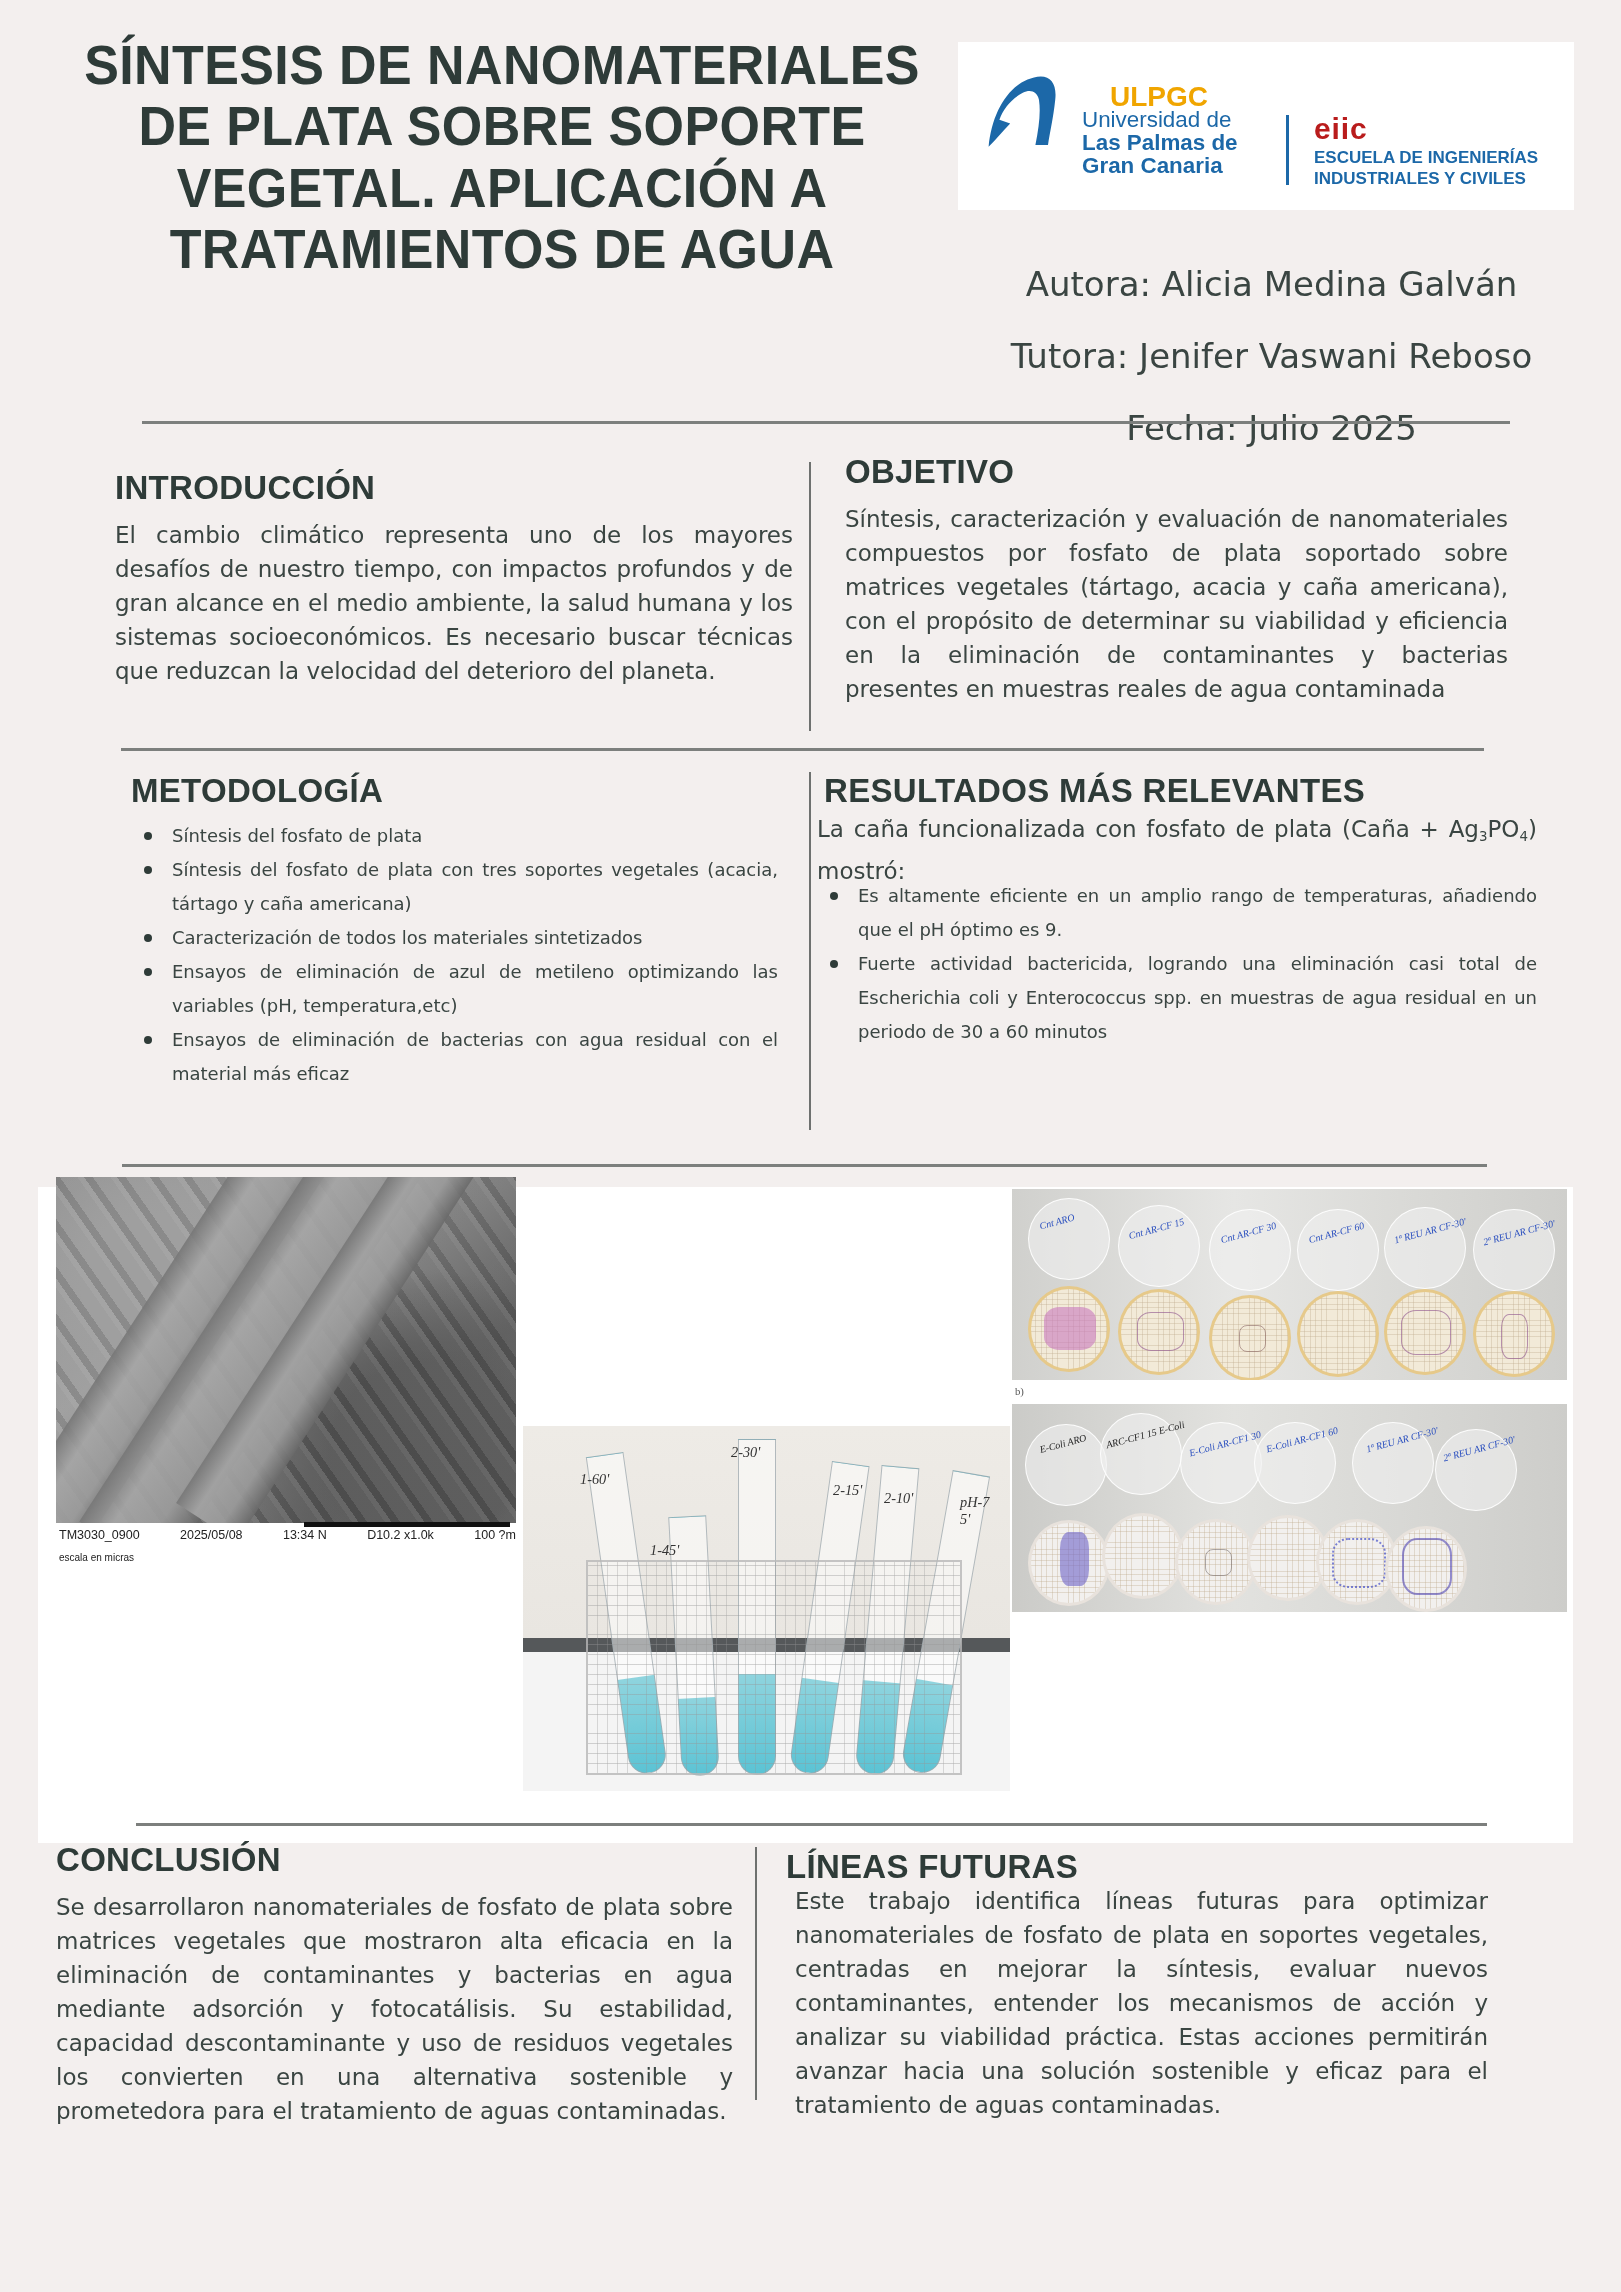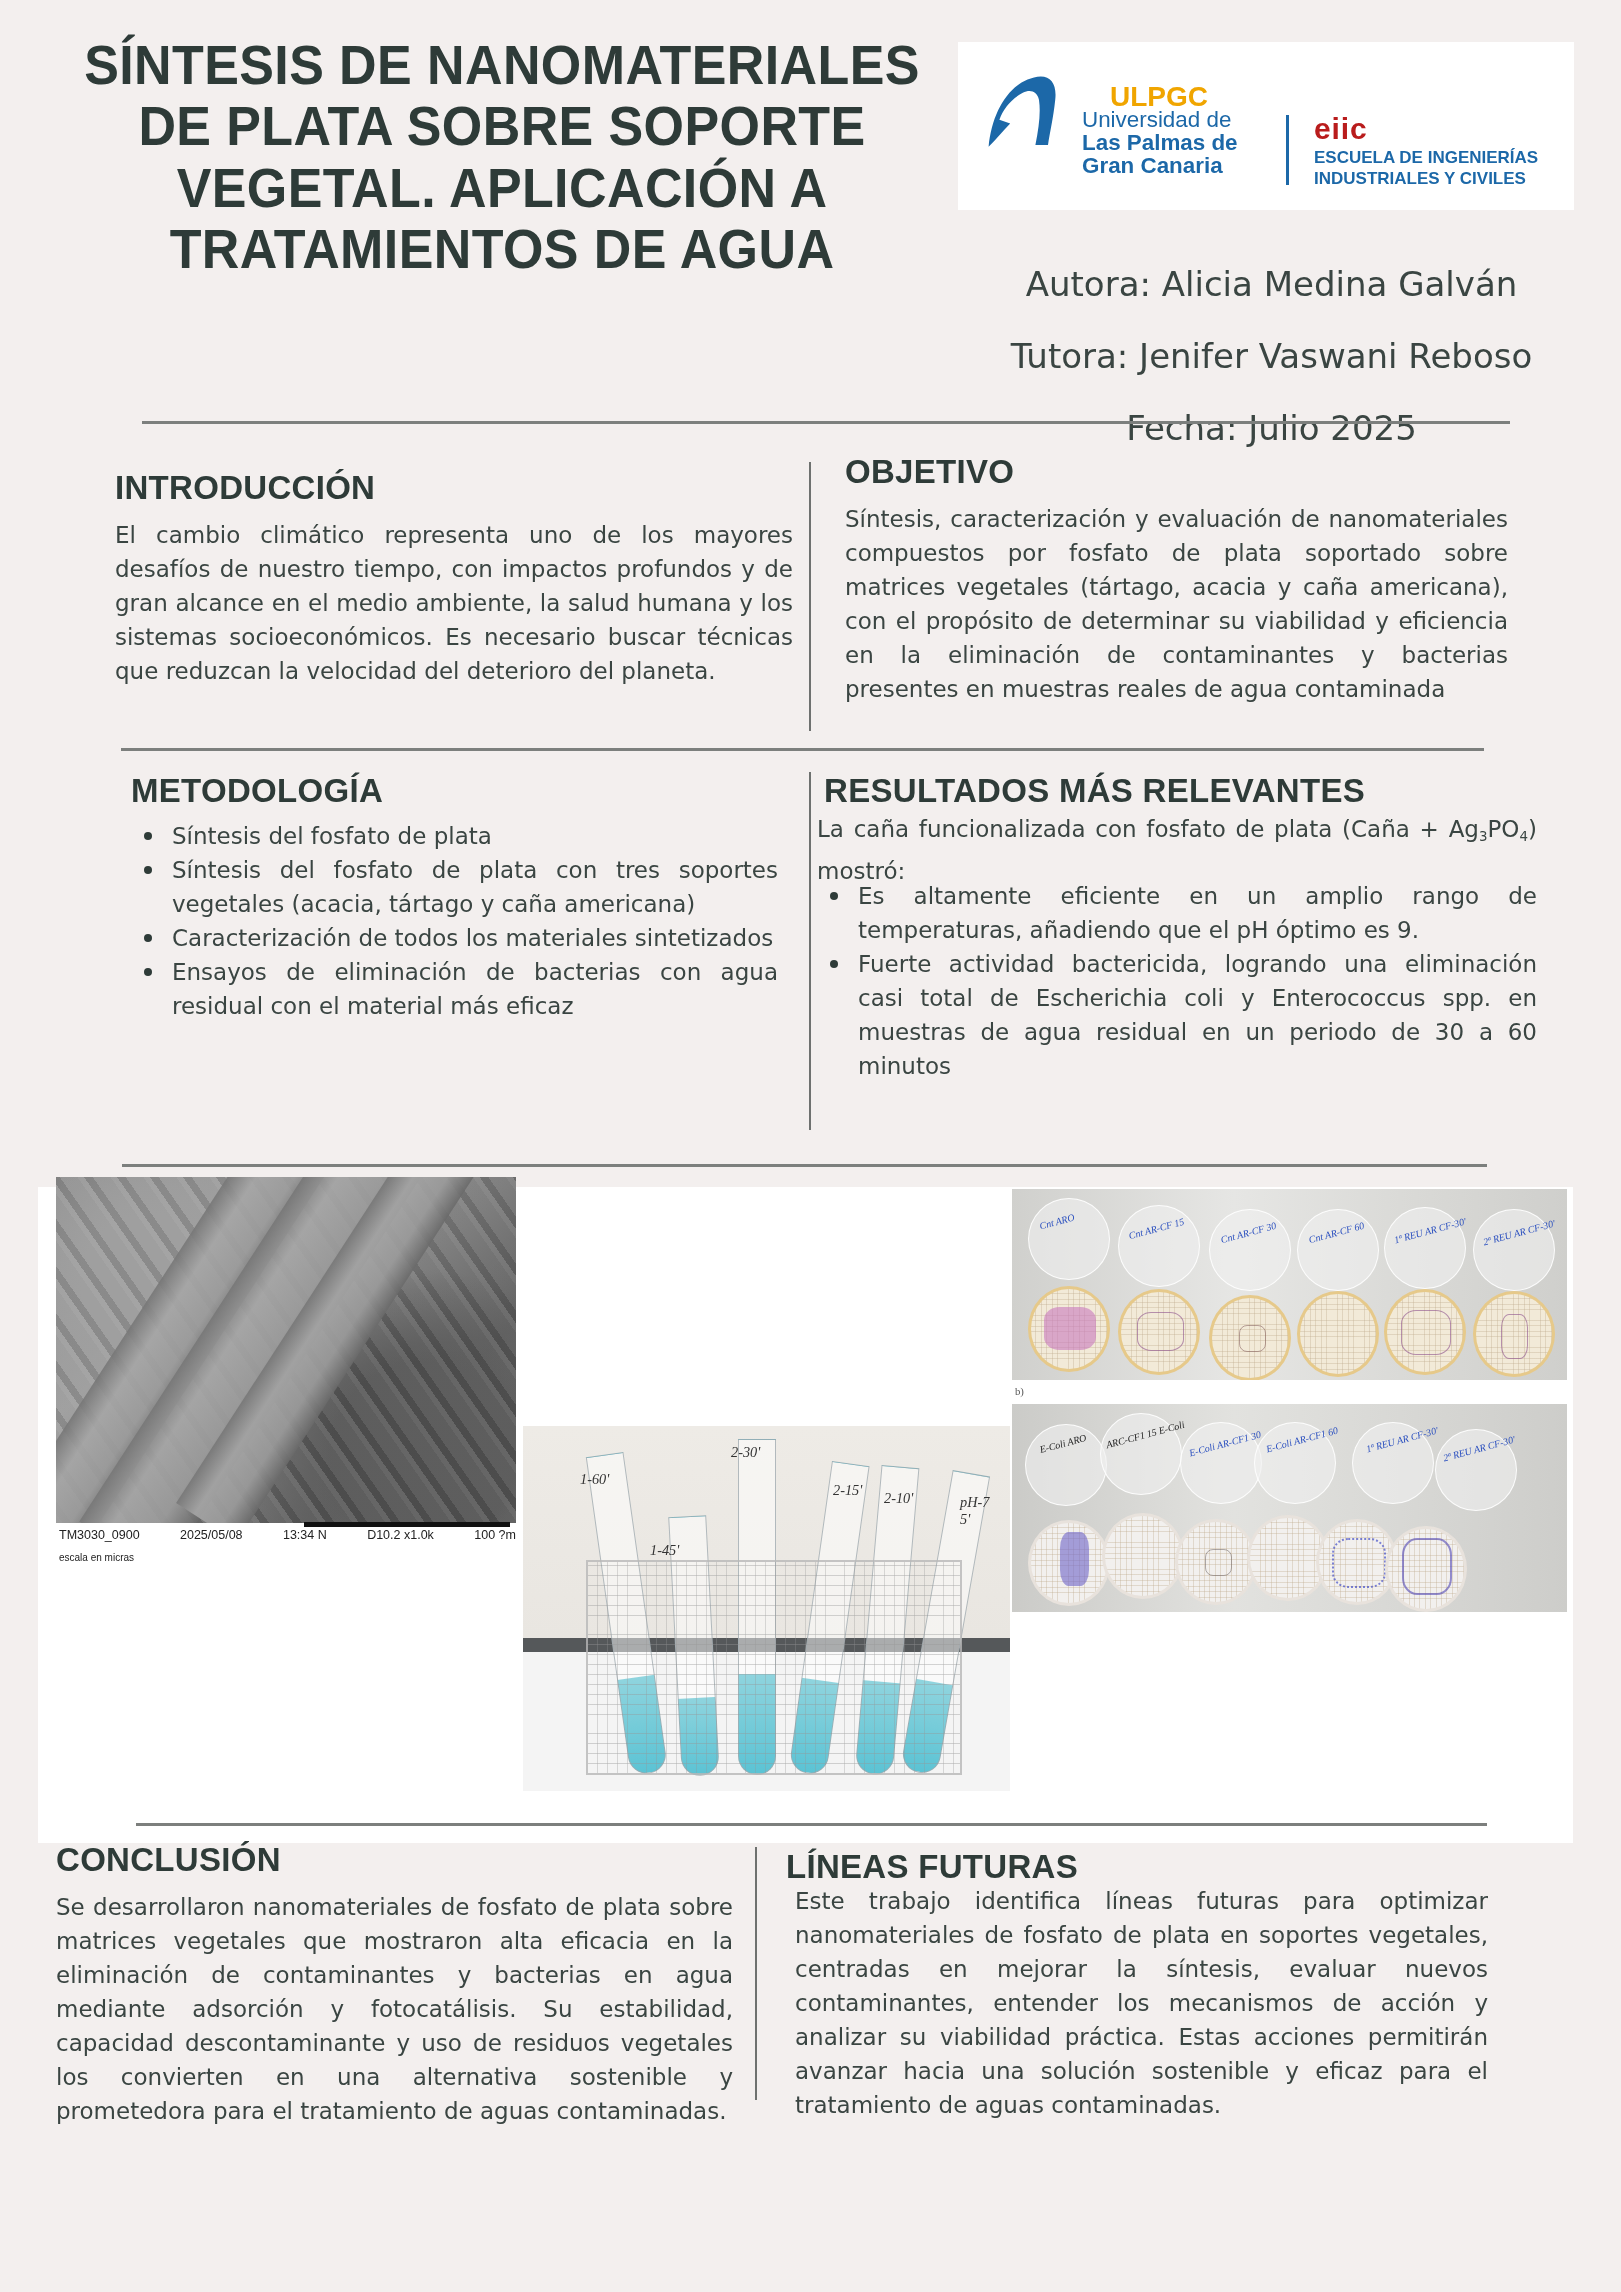--- a/index.html
+++ b/index.html
@@ -69,21 +69,21 @@
     font-size: 23px;
     line-height: 34px;
     text-align: justify;
     color: #3a4542;
   }
   ul.bullets { list-style: none; }
   ul.bullets li {
     position: relative;
     padding-left: 41px;
     font-family: "DejaVu Sans", sans-serif;
-    font-size: 23px;
+    font-size: 18px;
     line-height: 34px;
     text-align: justify;
     color: #3a4542;
   }
   ul.bullets li::before {
     content: "";
     position: absolute;
     left: 12.5px; top: 13.4px;
     width: 8px; height: 8px; border-radius: 50%;
     background: #2e3b38;
@@ -208,20 +208,21 @@
   <h2 class="abs sec-title" style="left:845px; top:453px;">OBJETIVO</h2>
   <p class="abs body-text" style="left:845px; top:502px; width:663px;">Síntesis, caracterización y evaluación de nanomateriales compuestos por fosfato de plata soportado sobre matrices vegetales (tártago, acacia y caña americana), con el propósito de determinar su viabilidad y eficiencia en la eliminación de contaminantes y bacterias presentes en muestras reales de agua contaminada</p>
 </section>
 
 <section>
   <h2 class="abs sec-title" style="left:131px; top:772px;">METODOLOGÍA</h2>
   <ul class="abs bullets" style="left:131px; top:819px; width:647px;">
     <li>Síntesis del fosfato de plata</li>
     <li>Síntesis del fosfato de plata con tres soportes vegetales (acacia, tártago y caña americana)</li>
     <li>Caracterización de todos los materiales sintetizados</li>
+    <li>Ensayos de eliminación de azul de metileno optimizando las variables (pH, temperatura,etc)</li>
     <li>Ensayos de eliminación de bacterias con agua residual con el material más eficaz</li>
   </ul>
 </section>
 
 <section>
   <h2 class="abs sec-title" style="left:824px; top:772px;">RESULTADOS MÁS RELEVANTES</h2>
   <p class="abs body-text" style="left:817px; top:812px; width:720px;"><span>La caña funcionalizada con fosfato de plata (Caña + Ag</span><sub>3</sub><span>PO</span><sub>4</sub><span>) mostró:</span></p>
   <ul class="abs bullets" style="left:817px; top:879px; width:720px;">
     <li> Es altamente eficiente en un amplio rango de temperaturas, añadiendo que el pH óptimo es 9.</li>
     <li>Fuerte actividad bactericida, logrando una eliminación casi total de Escherichia coli y Enterococcus spp. en muestras de agua residual en un periodo de 30 a 60 minutos</li>

